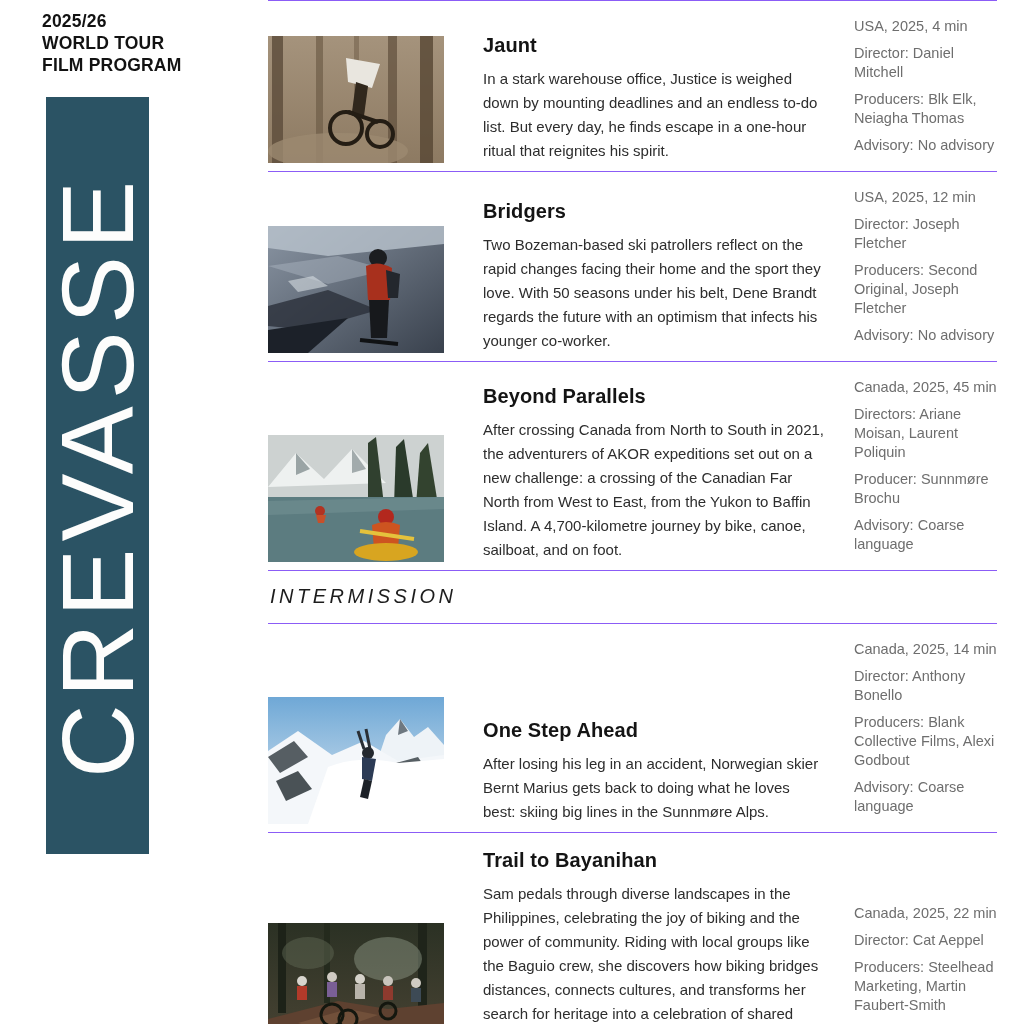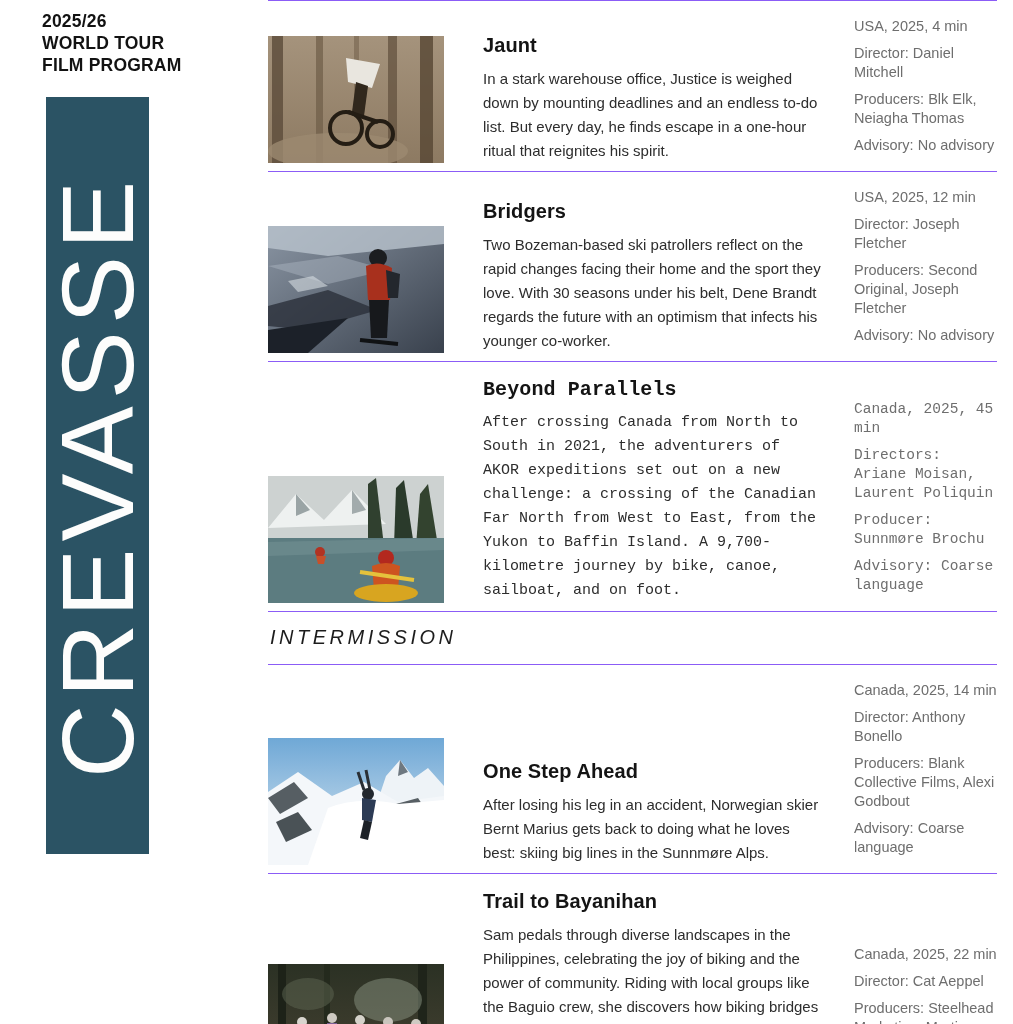--- a/index.html
+++ b/index.html
@@ -28,21 +28,21 @@
   .film-title { font-size:20px; font-weight:700; color:#141414; margin:2px 0 10px 0; letter-spacing:.1px; }
   .film-desc { font-size:15px; line-height:24px; color:#2d2d2d; }
   .meta { width:155px; margin-left:auto; padding-top:4px; }
   .meta p { font-size:14.5px; line-height:19px; color:#6e6e6e; margin:0 0 8px 12px; }
 
   .intermission-row { padding:14px 0 15px 2px; }
   .intermission-label { font-style:italic; font-size:20px; letter-spacing:3.5px;
                         color:#1c1c1c; font-weight:400; }
 
   
-  .r1 { min-height:148px; } .r2 { min-height:158px; } .r3 { min-height:157px;font-family:Liberation Mono, monospace; }
+  .r1 { min-height:148px; } .r2 { min-height:158px; } .r3 { min-height:157px; }
   .ri { min-height:53px; }  .r4 { min-height:165px; } .r5 { min-height:184px; }
   .r6 { min-height:151px; border-bottom:none; }
 </style>
 </head>
 <body>
 
 <div class="page">
 
   <div class="program-title">
     <div>2025/26</div>
@@ -108,21 +108,21 @@
           <path d="M0 104 L80 92 L40 127 L0 127 Z" fill="#1c2129"></path>
           <circle cx="110" cy="32" r="9" fill="#1b1d20"></circle>
           <path d="M98 40 Q110 34 124 42 L122 74 L100 74 Z" fill="#a8301d"></path>
           <path d="M118 44 L132 48 L130 72 L120 72 Z" fill="#23272d"></path>
           <path d="M101 74 L121 74 L119 112 L103 112 Z" fill="#17191c"></path>
           <path d="M92 114 L130 118" stroke="#101214" stroke-width="4"></path>
         </svg>
       </div>
       <div class="info">
         <h2 class="film-title">Bridgers</h2>
-        <p class="film-desc">Two Bozeman-based ski patrollers reflect on the rapid changes facing their home and the sport they love. With 30 seasons under his belt, Dene Brandt regards the future with an optimism that infects his younger co-worker.</p>
+        <p class="film-desc">Two Bozeman-based ski patrollers reflect on the rapid changes facing their home and the sport they love. With 50 seasons under his belt, Dene Brandt regards the future with an optimism that infects his younger co-worker.</p>
       </div>
       <div class="meta">
         <p>USA, 2025, 12 min</p>
         <p>Director: Joseph Fletcher</p>
         <p>Producers: Second Original, Joseph Fletcher</p>
         <p>Advisory: No advisory</p>
       </div>
     </section>
 
     <section class="row film-row r3">
@@ -140,21 +140,21 @@
           <circle cx="52" cy="76" r="5" fill="#b23322"></circle>
           <path d="M48 80 L58 80 L56 88 L50 88 Z" fill="#c7502a"></path>
           <circle cx="118" cy="82" r="8" fill="#b3281e"></circle>
           <path d="M104 90 Q118 84 132 90 L130 114 L106 114 Z" fill="#cd5420"></path>
           <ellipse cx="118" cy="117" rx="32" ry="9" fill="#d8a520"></ellipse>
           <path d="M92 96 L146 104" stroke="#e5c23c" stroke-width="4"></path>
         </svg>
       </div>
       <div class="info">
         <h2 class="film-title">Beyond Parallels</h2>
-        <p class="film-desc">After crossing Canada from North to South in 2021, the adventurers of AKOR expeditions set out on a new challenge: a crossing of the Canadian Far North from West to East, from the Yukon to Baffin Island. A 9,700-kilometre journey by bike, canoe, sailboat, and on foot.</p>
+        <p class="film-desc">After crossing Canada from North to South in 2021, the adventurers of AKOR expeditions set out on a new challenge: a crossing of the Canadian Far North from West to East, from the Yukon to Baffin Island. A 4,700-kilometre journey by bike, canoe, sailboat, and on foot.</p>
       </div>
       <div class="meta">
         <p>Canada, 2025, 45 min</p>
         <p>Directors: Ariane Moisan, Laurent Poliquin</p>
         <p>Producer: Sunnmøre Brochu</p>
         <p>Advisory: Coarse language</p>
       </div>
     </section>
 
     <section class="row intermission-row ri">

